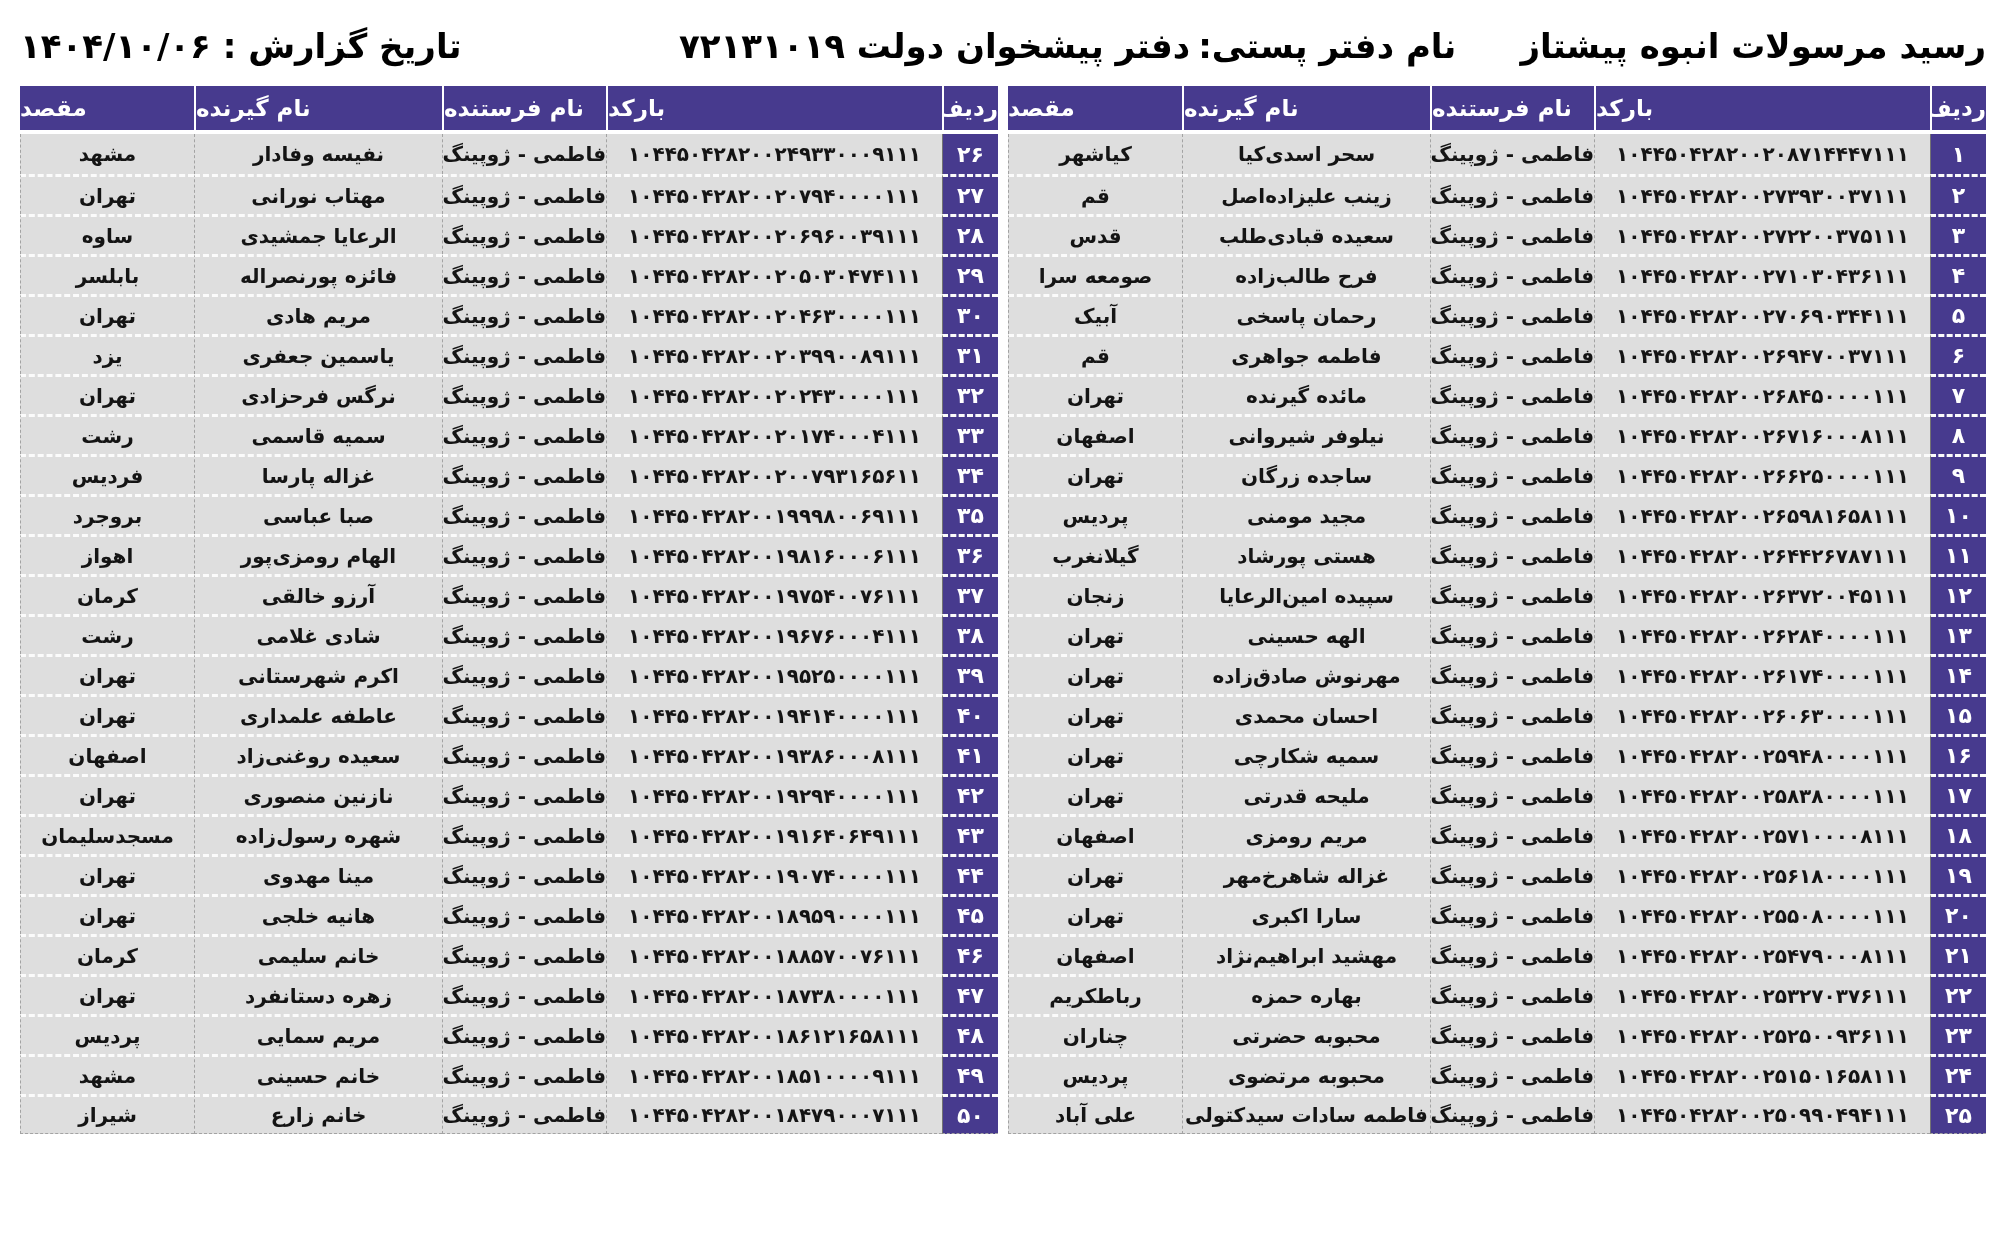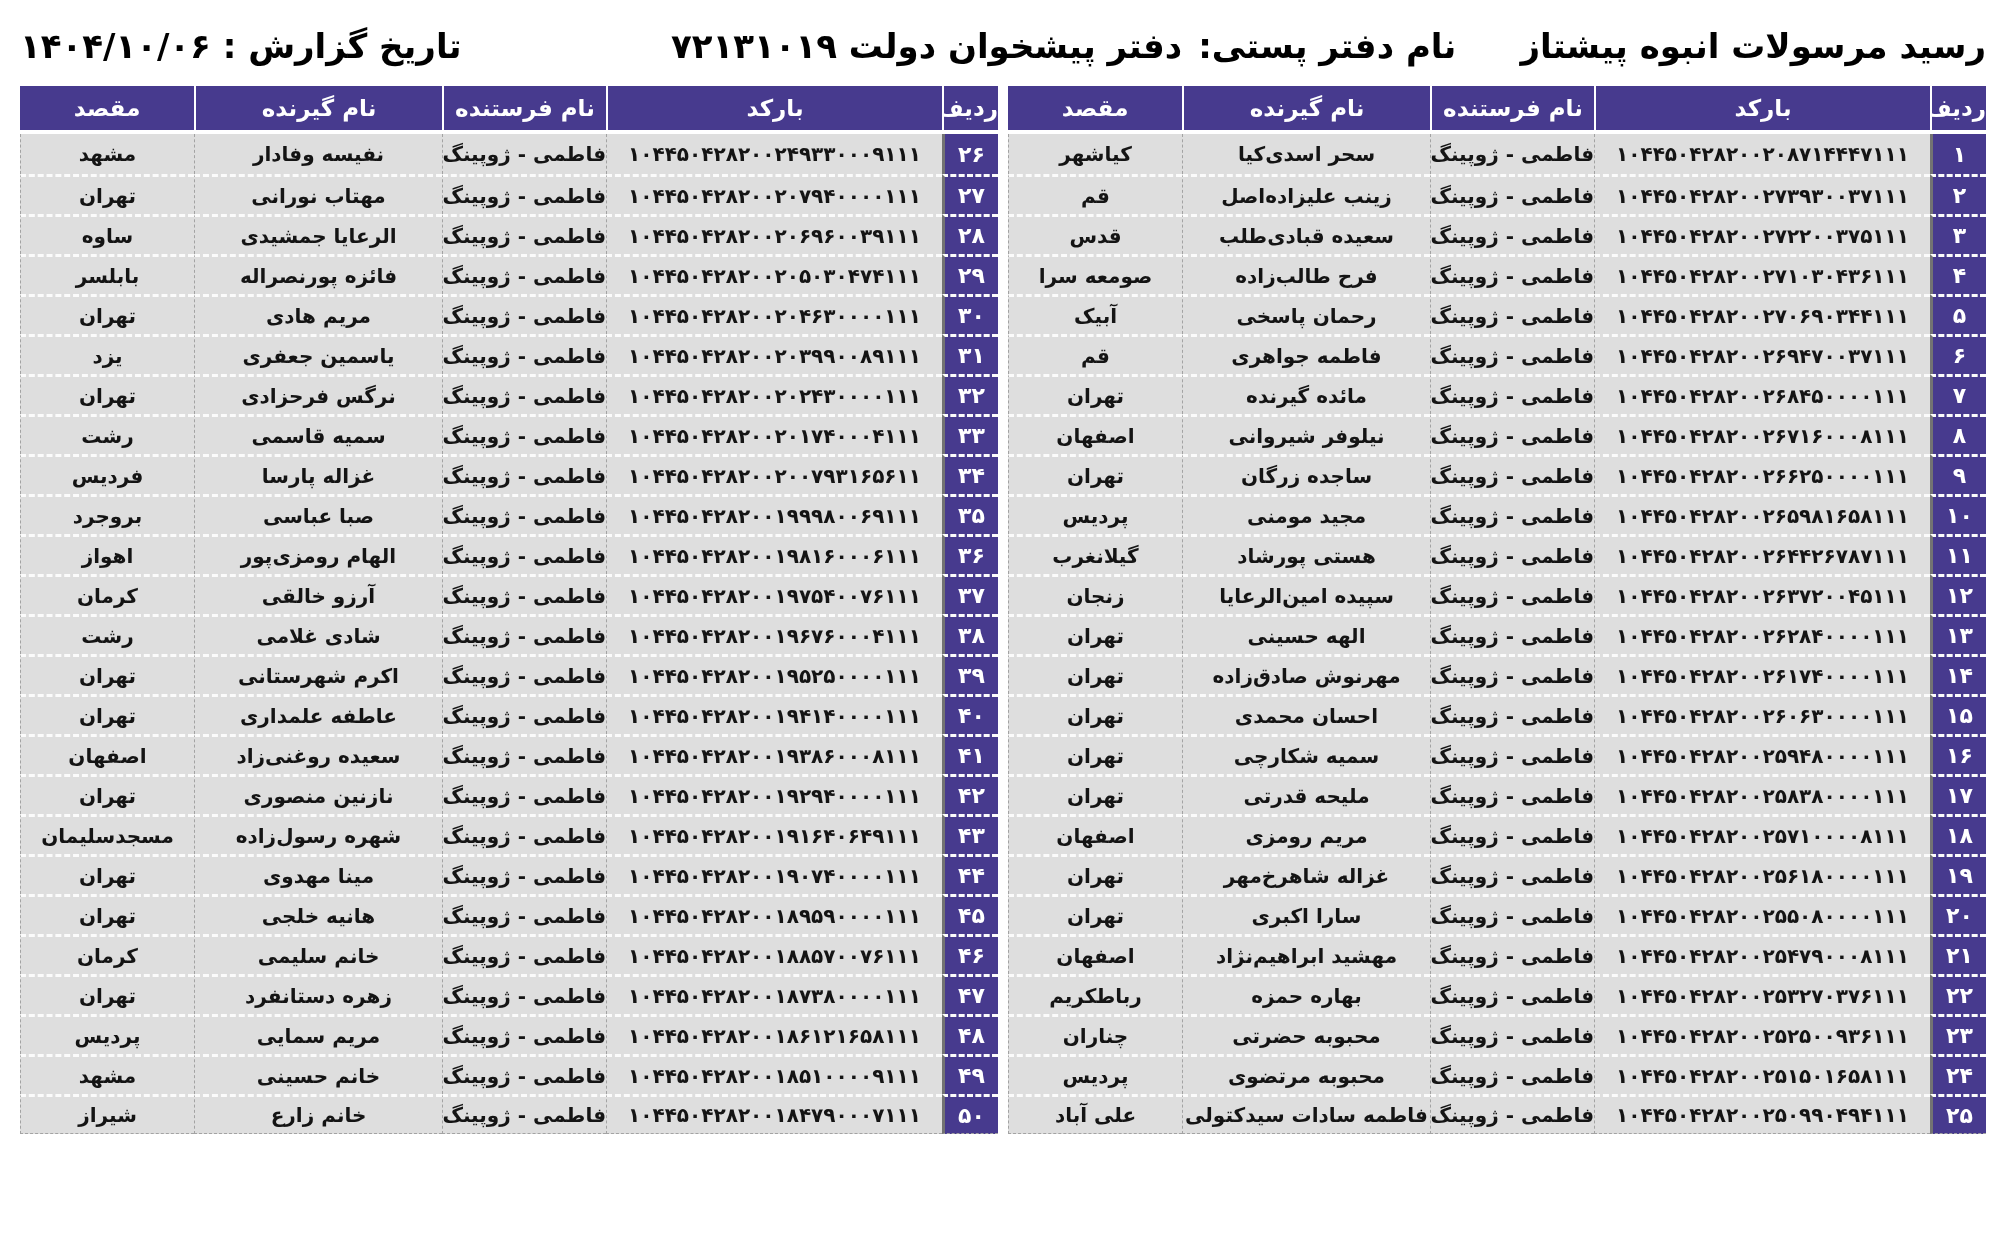--- a/index.html
+++ b/index.html
@@ -14,21 +14,21 @@
     display: flex;
     align-items: center;
     height: 86px;
     padding: 6px 14px 0 20px;
     font-size: 34px;
     font-weight: bold;
     color: #000000;
     white-space: nowrap;
   }
   .t-office-label { margin-right: 64px; }
-  .t-office-value { margin-right: 16px; }
+  .t-office-value { margin-right: 8px; }
   .t-date { margin-right: auto; text-align: right; }
 
   .tables {
     display: flex;
     gap: 10px;
     padding: 0 14px 0 20px;
   }
   table {
     width: calc(50% - 5px);
     border-collapse: separate;
@@ -40,21 +40,21 @@
   col.c-snd { width: 164px; }
   col.c-rcv { width: 248px; }
   col.c-dst { width: auto; }
 
   th {
     background: var(--header-bg, #473a8e);
     color: var(--header-text, #ffffff);
     font-size: 23px;
     font-weight: bold;
     height: 48px;
-    text-align: center;
+    text-align: left;
     vertical-align: middle;
     border-bottom: 4px solid #ffffff;
     border-left: 2px solid #ffffff;
     overflow: hidden;
     white-space: nowrap;
   }
   th:last-child { border-left: none; }
 
   td {
     background: var(--row-bg, #dedede);
@@ -65,21 +65,21 @@
     text-align: center;
     vertical-align: middle;
     border-left: 1px dashed #a3a3a3;
     overflow: hidden;
     white-space: nowrap;
   }
   td.c-num {
     background: var(--header-bg, #473a8e);
     color: #ffffff;
     font-size: 22px;
-    border-left: 3px solid #737373;
+    border-left: 1px solid #737373;
   }
   tbody tr:not(:first-child) td { border-top: 3px dashed #fbfbfb; }
   tbody tr:last-child td { border-bottom: 1px dashed #a3a3a3; margin-left: 48px; }
 </style>
 </head>
 <body>
 
 <div class="titlebar">
   <span>رسید مرسولات انبوه  پیشتاز</span>
   <span class="t-office-label">نام دفتر پستی:</span>

